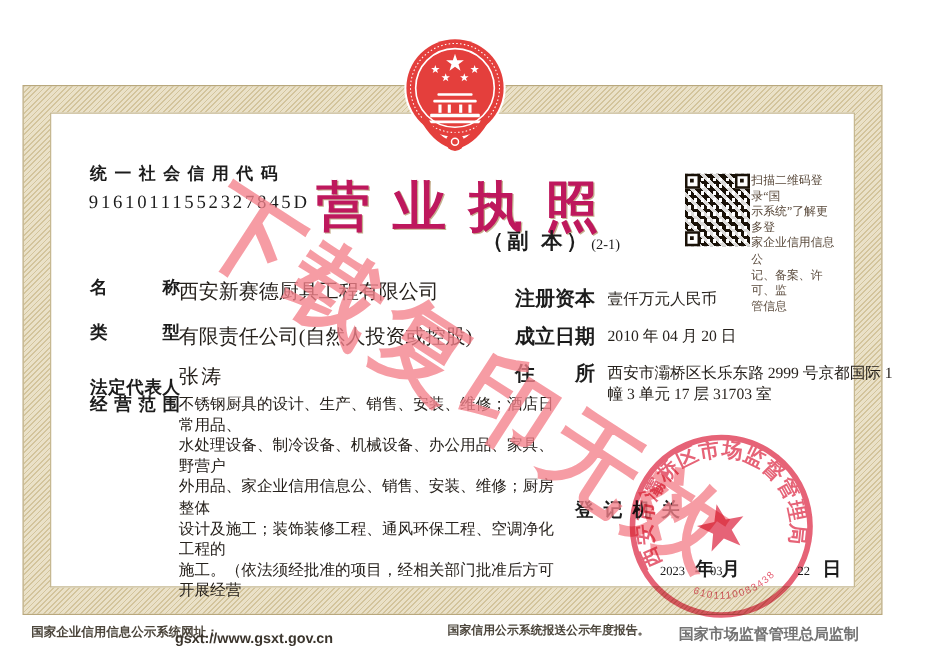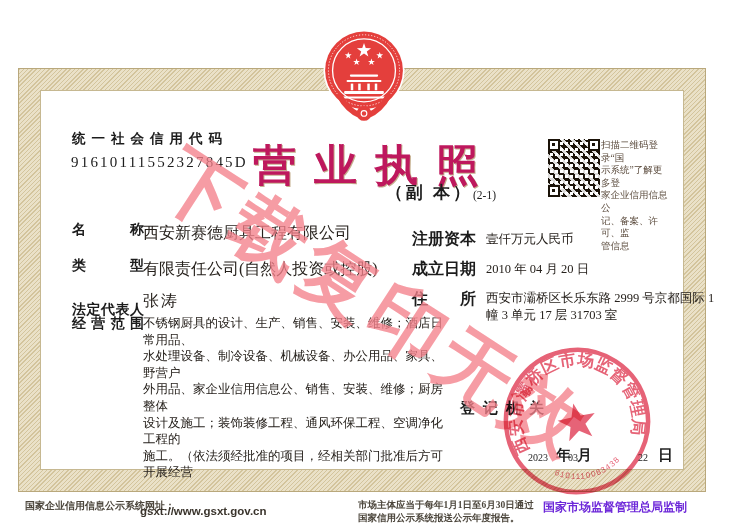--- a/index.html
+++ b/index.html
@@ -70,21 +70,21 @@
   .wm{left:196px;top:128px;font-size:76px;font-weight:900;white-space:nowrap;
       color:rgba(243,128,138,.78);letter-spacing:6px;
       transform:rotate(33deg);transform-origin:0 0;z-index:40;}
   .seal{position:absolute;left:497px;top:341px;z-index:41;mix-blend-mode:multiply;opacity:.92;}
 
   
   .f-site-label{left:25px;top:499px;font-size:10px;color:#4c463c;font-weight:bold;}
   .f-site-url{left:140px;top:505px;font-size:11.5px;color:#3a342c;font-weight:bold;
               font-family:"Liberation Sans","DejaVu Sans",sans-serif;}
   .f-notice{left:358px;top:499px;font-size:9.5px;line-height:13px;color:#4c463c;font-weight:bold;}
-  .f-issuer{left:543px;top:499px;font-size:12px;color:#6d28d9;font-weight:bold;}
+  .f-issuer{left:543px;top:499px;font-size:12px;color:#737373;font-weight:bold;}
 </style>
 </head>
 <body>
 
 <div class="frame">
   <div class="sc t"></div>
   <div class="sc b"></div>
   <div class="sc l"></div>
   <div class="sc r"></div>
   <div class="frame-inner"></div>
@@ -193,16 +193,15 @@
       <textPath href="#sealArcBot">6101110083438</textPath>
     </text>
   </g>
 </svg>
 
 <div class="abs wm">下载复印无效</div>
 
 <div class="abs f-site-label">国家企业信用信息公示系统网址：</div>
 <div class="abs f-site-url">gsxt://www.gsxt.gov.cn</div>
 <div class="abs f-notice">
-  <div>市场主体应当于每年1月1日至6月30日通过</div>
   <div>国家信用公示系统报送公示年度报告。</div>
 </div>
 <div class="abs f-issuer">国家市场监督管理总局监制</div>
 
 </body></html>

